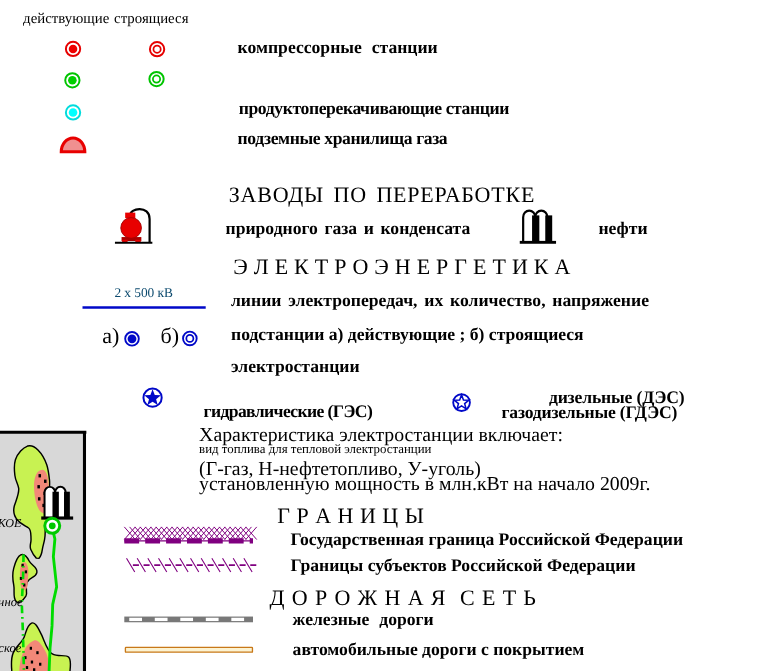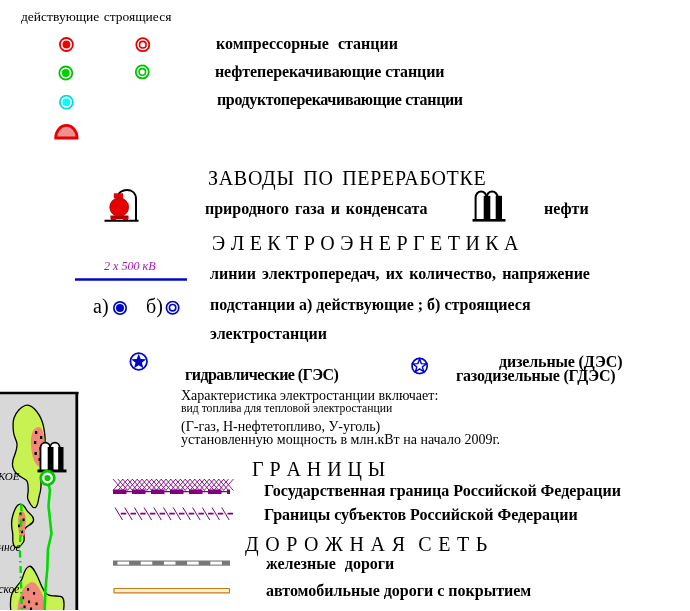--- a/index.html
+++ b/index.html
@@ -1,21 +1,21 @@
 <!DOCTYPE html>
 <html><head>
 <meta charset="utf-8">
 <style>
 html,body{margin:0;padding:0;background:#fff;}
 #page{position:relative;width:690px;height:610px;background:#fff;overflow:hidden;
   font-family:"Liberation Serif",serif;}
 .t{position:absolute;white-space:nowrap;color:#000;}
 .b{font-weight:bold;font-size:16px;line-height:16px;}
 .r{font-weight:normal;font-size:20px;line-height:16px;}
-.s{font-weight:normal;font-size:14px;line-height:13px;}
+.s{font-weight:normal;font-size:18px;line-height:13px;}
 svg{position:absolute;overflow:visible;}
 </style>
 </head>
 <body>
 <div id="page">
 
 <span class="t" style="left:21px;top:9.5px;font-size:13.5px;line-height:14px;word-spacing:1px;">действующие строящиеся</span>
 
 <svg style="left:52px;top:30px;" width="100" height="120" viewBox="0 0 100 120">
 
@@ -31,22 +31,22 @@
   <circle cx="90.3" cy="41.9" r="6.5" fill="none" stroke="#00c400" stroke-width="1.8"></circle>
   <circle cx="90.3" cy="41.9" r="3.3" fill="none" stroke="#00c400" stroke-width="1.6"></circle>
 
   <circle cx="14.4" cy="72.2" r="6.5" fill="none" stroke="#00dcdc" stroke-width="1.8"></circle>
   <circle cx="14.4" cy="72.2" r="3.9" fill="#00ffff"></circle>
 
   <path d="M 3.7,108 A 10.7,12.6 0 0 1 25.1,108 Z" fill="#f09090" stroke="#e80000" stroke-width="2.8"></path>
 </svg>
 
 <span class="t b" style="left:216px;top:36.3px;word-spacing:5px;">компрессорные станции</span>
-<span class="t b" style="left:215px;top:64px;letter-spacing:-0.1px;">нефтеперекачивающие станции</span>
 <span class="t b" style="left:217px;top:91.6px;letter-spacing:-0.35px;">продуктоперекачивающие станции</span>
+<span class="t b" style="left:216px;top:118.6px;letter-spacing:-0.35px;">подземные хранилища газа</span>
 
 <span class="t r" style="left:208px;top:170px;letter-spacing:0.7px;word-spacing:3px;">ЗАВОДЫ ПО ПЕРЕРАБОТКЕ</span>
 <span class="t b" style="left:205px;top:200.9px;word-spacing:2px;">природного газа и конденсата</span>
 <span class="t b" style="left:544px;top:200.8px;">нефти</span>
 
 <svg style="left:100px;top:183px;" width="44" height="42" viewBox="0 0 44 42">
   <path d="M 18,13.5 C 18,5.5 36,3.5 36,16 L 36,37" fill="none" stroke="#000" stroke-width="2"></path>
   <rect x="13.8" y="10.3" width="9.2" height="5" fill="#e80000"></rect>
   <rect x="10.5" y="32.5" width="18" height="3.6" fill="#a80000"></rect>
   <rect x="11" y="35" width="5" height="2.8" fill="#e80000"></rect>
@@ -58,21 +58,21 @@
 <svg style="left:471px;top:188px;" width="36" height="36" viewBox="0 0 36 36">
   <path d="M 4.6,31 L 4.6,9.5 A 5.5,6 0 0 1 15.6,9.5 L 15.6,31" fill="#fff" stroke="#000" stroke-width="2"></path>
   <path d="M 15.6,31 L 15.6,9.5 A 5.5,6 0 0 1 26.6,9.5 L 26.6,31" fill="#fff" stroke="#000" stroke-width="2"></path>
   <rect x="12.7" y="7.8" width="6.6" height="24" fill="#000"></rect>
   <rect x="24.7" y="7.8" width="6.3" height="24" fill="#000"></rect>
   <rect x="1.5" y="31" width="33" height="2.6" fill="#000"></rect>
 </svg>
 
 <span class="t r" style="left:212px;top:234.9px;word-spacing:0.45px;">Э Л Е К Т Р О Э Н Е Р Г Е Т И К А</span>
 
-<span class="t" style="left:104px;top:260px;color:#a21caf;font-style:italic;font-size:12.2px;letter-spacing:-0.05px;line-height:13px;">2 х 500 кВ</span>
+<span class="t" style="left:104px;top:260px;color:#0c4a6e;font-size:12.2px;letter-spacing:-0.05px;line-height:13px;">2 х 500 кВ</span>
 <svg style="left:74px;top:277px;" width="114" height="6" viewBox="0 0 114 6">
       <line x1="1" y1="2.5" x2="113" y2="2.5" stroke="#0008c8" stroke-width="2.4"></line>
     </svg>
 <span class="t b" style="left:210px;top:265.7px;word-spacing:2.2px;">линии электропередач, их количество, напряжение</span>
 
 <span class="t r" style="left:93px;top:297.5px;">а)</span>
 <svg style="left:112px;top:299.8px;" width="70" height="16" viewBox="0 0 70 16">
   <circle cx="8" cy="8" r="6.2" fill="none" stroke="#0008c8" stroke-width="1.7"></circle>
   <circle cx="8" cy="8" r="4" fill="#0008c8"></circle>
   <circle cx="60.6" cy="7.7" r="6.2" fill="none" stroke="#0008c8" stroke-width="1.7"></circle>

